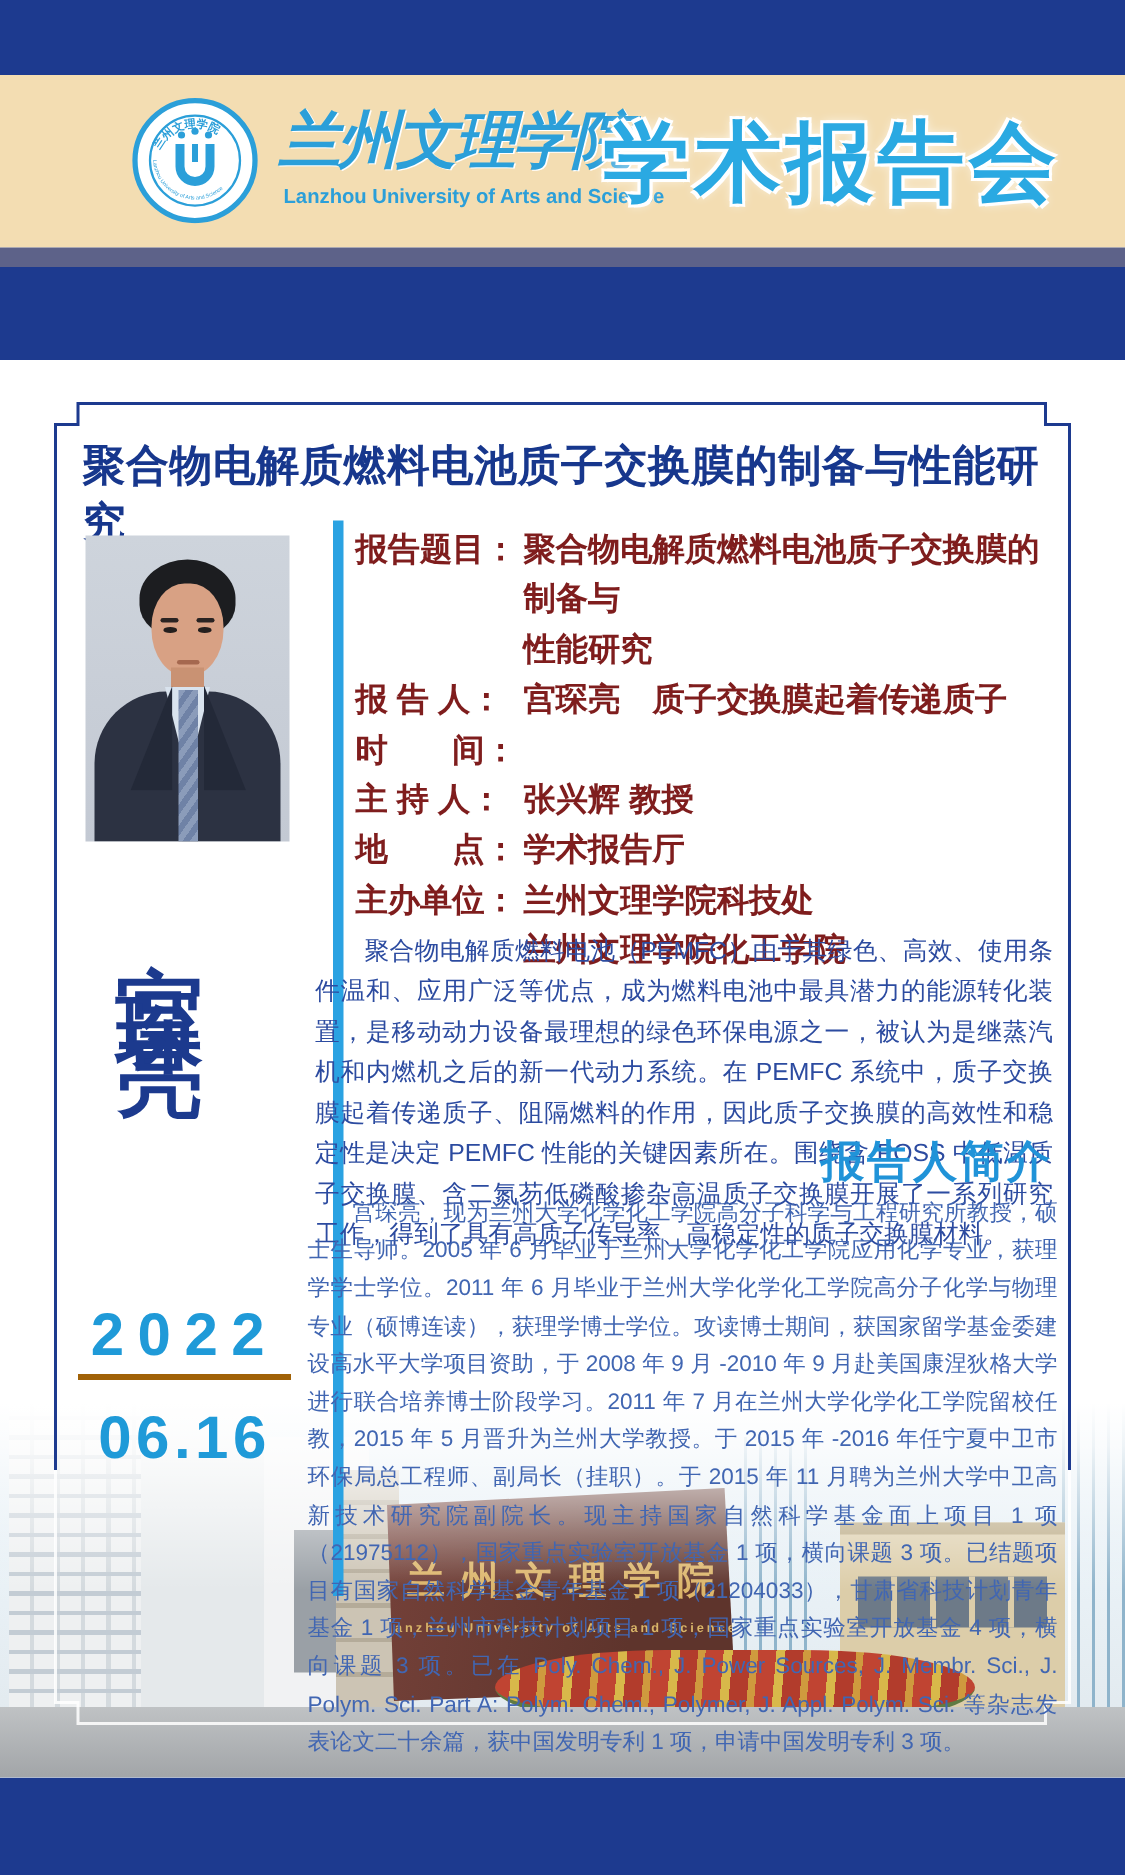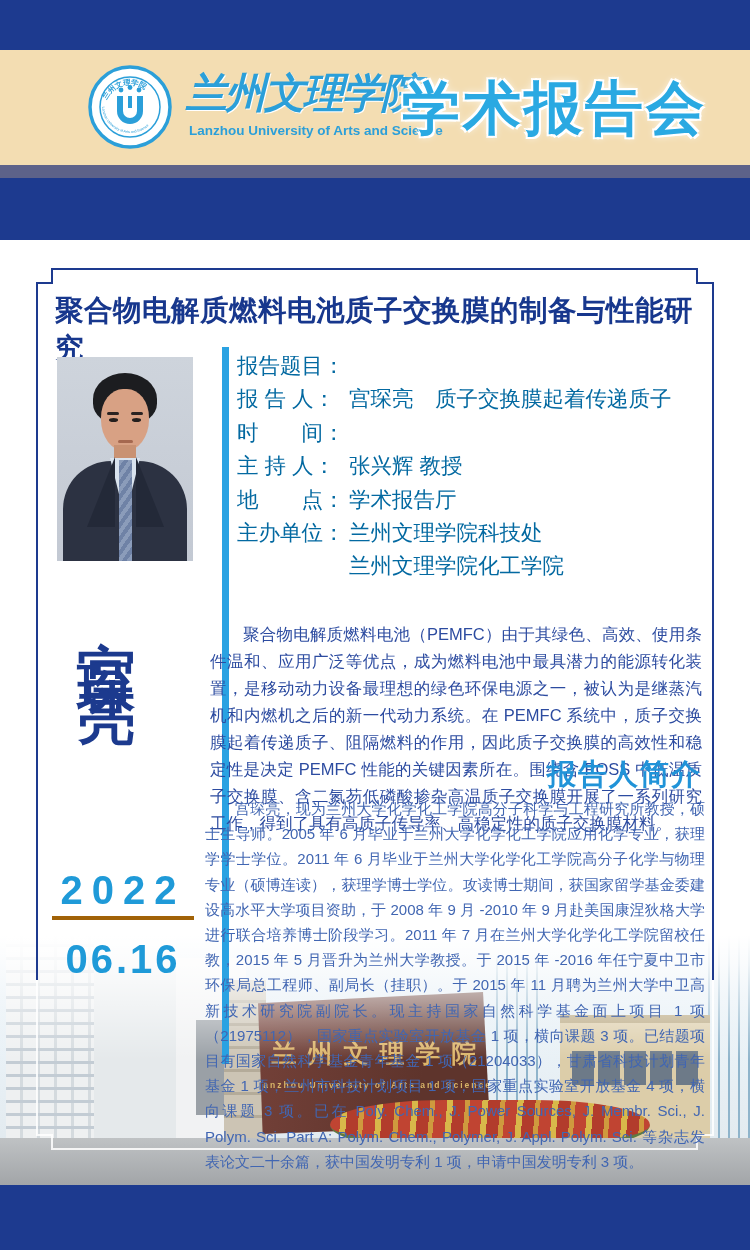--- a/index.html
+++ b/index.html
@@ -48,22 +48,22 @@
               background:repeating-linear-gradient(125deg,#8b9cba 0 4px,#6f82a6 4px 8px);}
   .photo .lapel-l{position:absolute;left:30px;top:100px;width:28px;height:70px;background:#232938;
                   clip-path:polygon(100% 0,0 100%,100% 100%);}
   .photo .lapel-r{position:absolute;left:79px;top:100px;width:28px;height:70px;background:#232938;
                   clip-path:polygon(0 0,100% 100%,0 100%);}
 
   
   .accent-bar{position:absolute;left:222px;top:347px;width:7px;height:717px;background:#2aa2e2;z-index:8;}
 
   
-  .details{position:absolute;left:237px;top:350px;width:462px;z-index:8;color:#0369a1;
-           font-size:21.5px;font-weight:normal;line-height:33.4px;}
+  .details{position:absolute;left:237px;top:350px;width:462px;z-index:8;color:#7f1d1d;
+           font-size:21.5px;font-weight:bold;line-height:33.4px;}
   .drow{display:flex;}
   .dlabel{flex:0 0 112px;white-space:nowrap;}
   .dvalue{flex:1;white-space:pre-line;}
 
   
   .v-name{position:absolute;left:68px;top:594px;height:300px;z-index:8;writing-mode:vertical-rl;
           font-family:"DejaVu Serif",serif;font-weight:bold;font-size:58px;letter-spacing:22px;
           color:#1c3a8e;}
   .date{position:absolute;left:52px;top:868px;width:142px;text-align:center;z-index:8;color:#1f9ad8;}
   .date .year{font-size:40px;font-weight:bold;letter-spacing:9px;border-bottom:4px solid #a16207;
@@ -187,20 +187,22 @@
     <div class="lapel-l"></div>
     <div class="lapel-r"></div>
     <div class="tie"></div>
   </div>
 
   <div class="accent-bar"></div>
 
   <div class="details">
     <div class="drow">
       <div class="dlabel">报告题目：</div>
+      <div class="dvalue">聚合物电解质燃料电池质子交换膜的制备与
+性能研究</div>
     </div>
     <div class="drow">
       <div class="dlabel">报 告 人：</div>
       <div class="dvalue">宫琛亮　质子交换膜起着传递质子</div>
     </div>
     <div class="drow">
       <div class="dlabel">时　　间：</div>
     </div>
     <div class="drow">
       <div class="dlabel">主 持 人：</div>

